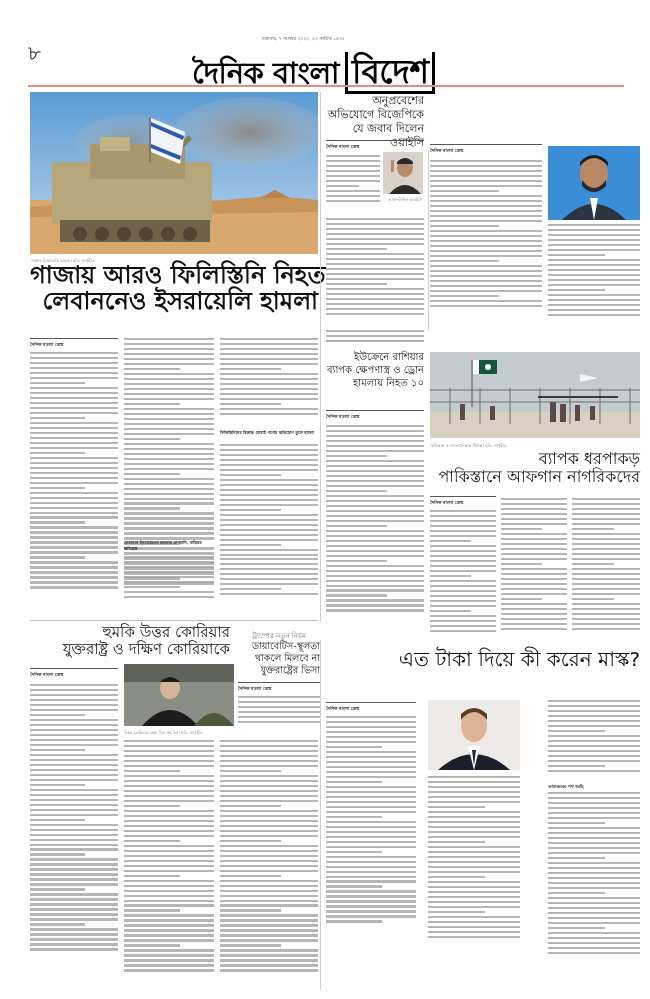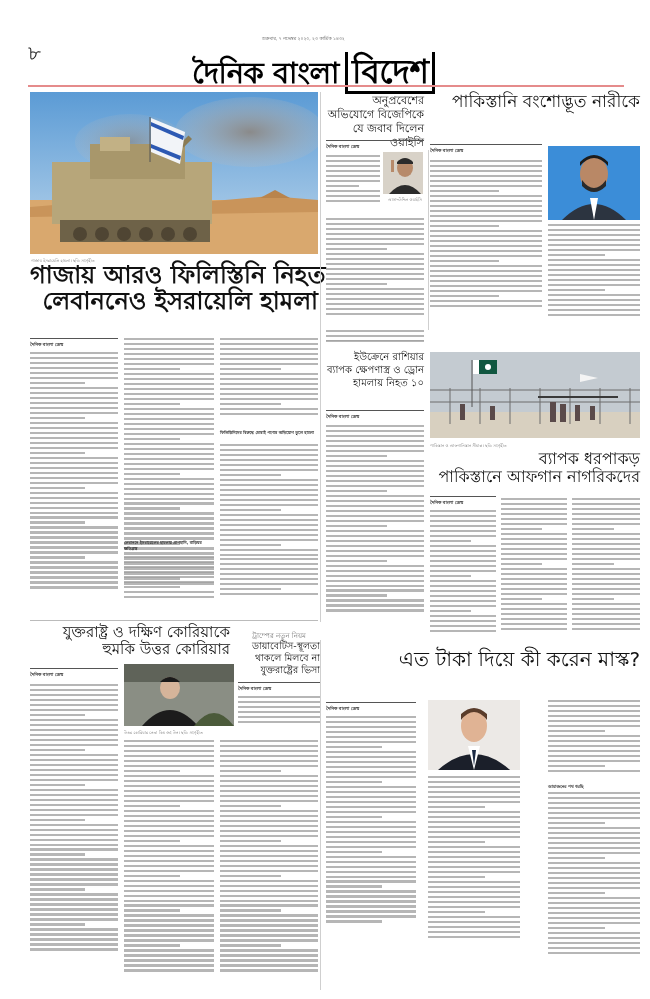--- a/index.html
+++ b/index.html
@@ -295,21 +295,20 @@
     <span></span>
     <span></span>
     <span></span>
     <span></span>
     <span></span>
 </div>
 
 <div class="abs vrule" style="left:428px;top:150px;height:180px;"></div>
 
 <div class="abs headline hl-light" style="left:430px;top:92px;width:210px;">
-  <div style="font-size:17px;">পাকিস্তানি বংশোদ্ভূত নারীকে</div>
 </div>
 <div class="abs desk" style="left:430px;top:144px;width:112px;">দৈনিক বাংলা ডেস্ক</div>
 <div class="abs lines" style="left:430px;top:160px;width:112px;">
   <span></span>
     <span></span>
     <span></span>
     <span></span>
     <span></span>
     <span></span>
     <span style="width: 62%;"></span>
@@ -536,22 +535,22 @@
     <span></span>
     <span></span>
     <span></span>
     <span></span>
     <span></span>
     <span></span>
 </div>
 
 <div class="abs hrule" style="left:30px;top:620px;width:288px;"></div>
 <div class="abs headline hl-light" style="left:30px;top:624px;width:200px;">
+  <div style="font-size:15px;">হুমকি উত্তর কোরিয়ার</div>
   <div style="font-size:15px;">যুক্তরাষ্ট্র ও দক্ষিণ কোরিয়াকে</div>
-  <div style="font-size:15px;">হুমকি উত্তর কোরিয়ার</div>
 </div>
 <div class="abs desk" style="left:30px;top:668px;width:88px;">দৈনিক বাংলা ডেস্ক</div>
 <div class="abs lines" style="left:30px;top:684px;width:88px;">
   <span></span>
     <span></span>
     <span></span>
     <span></span>
     <span></span>
     <span></span>
     <span style="width: 62%;"></span>

